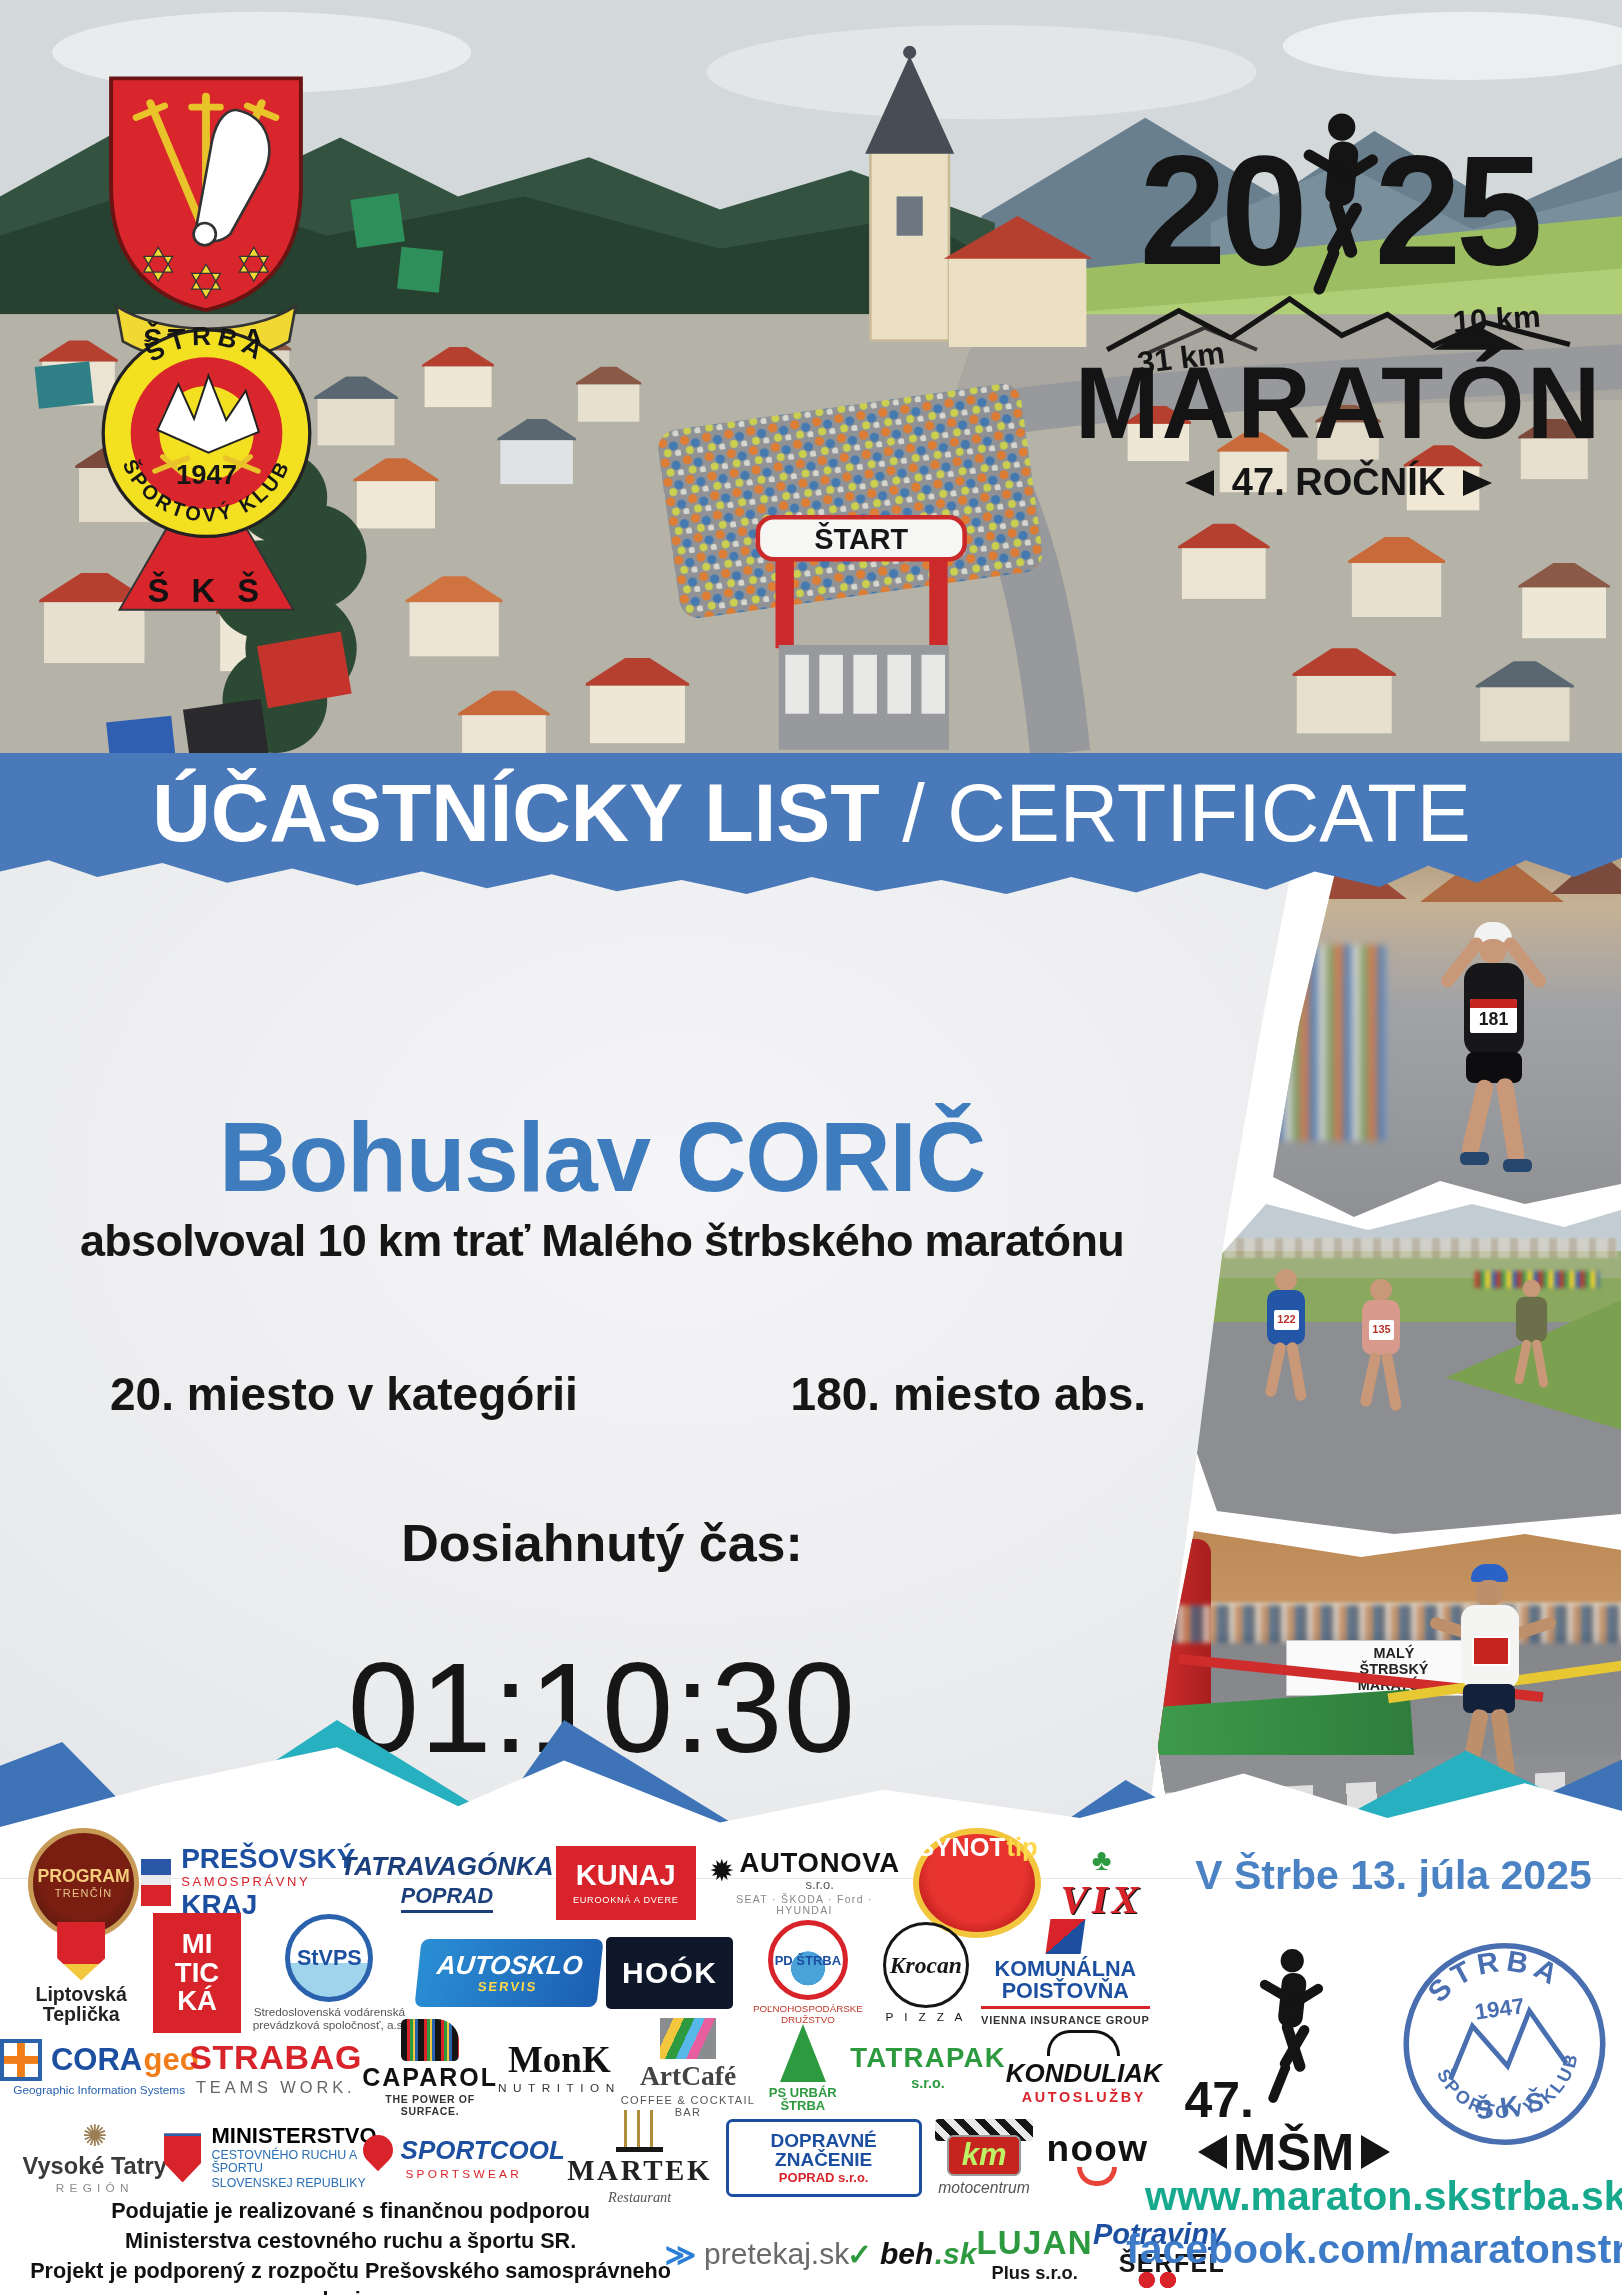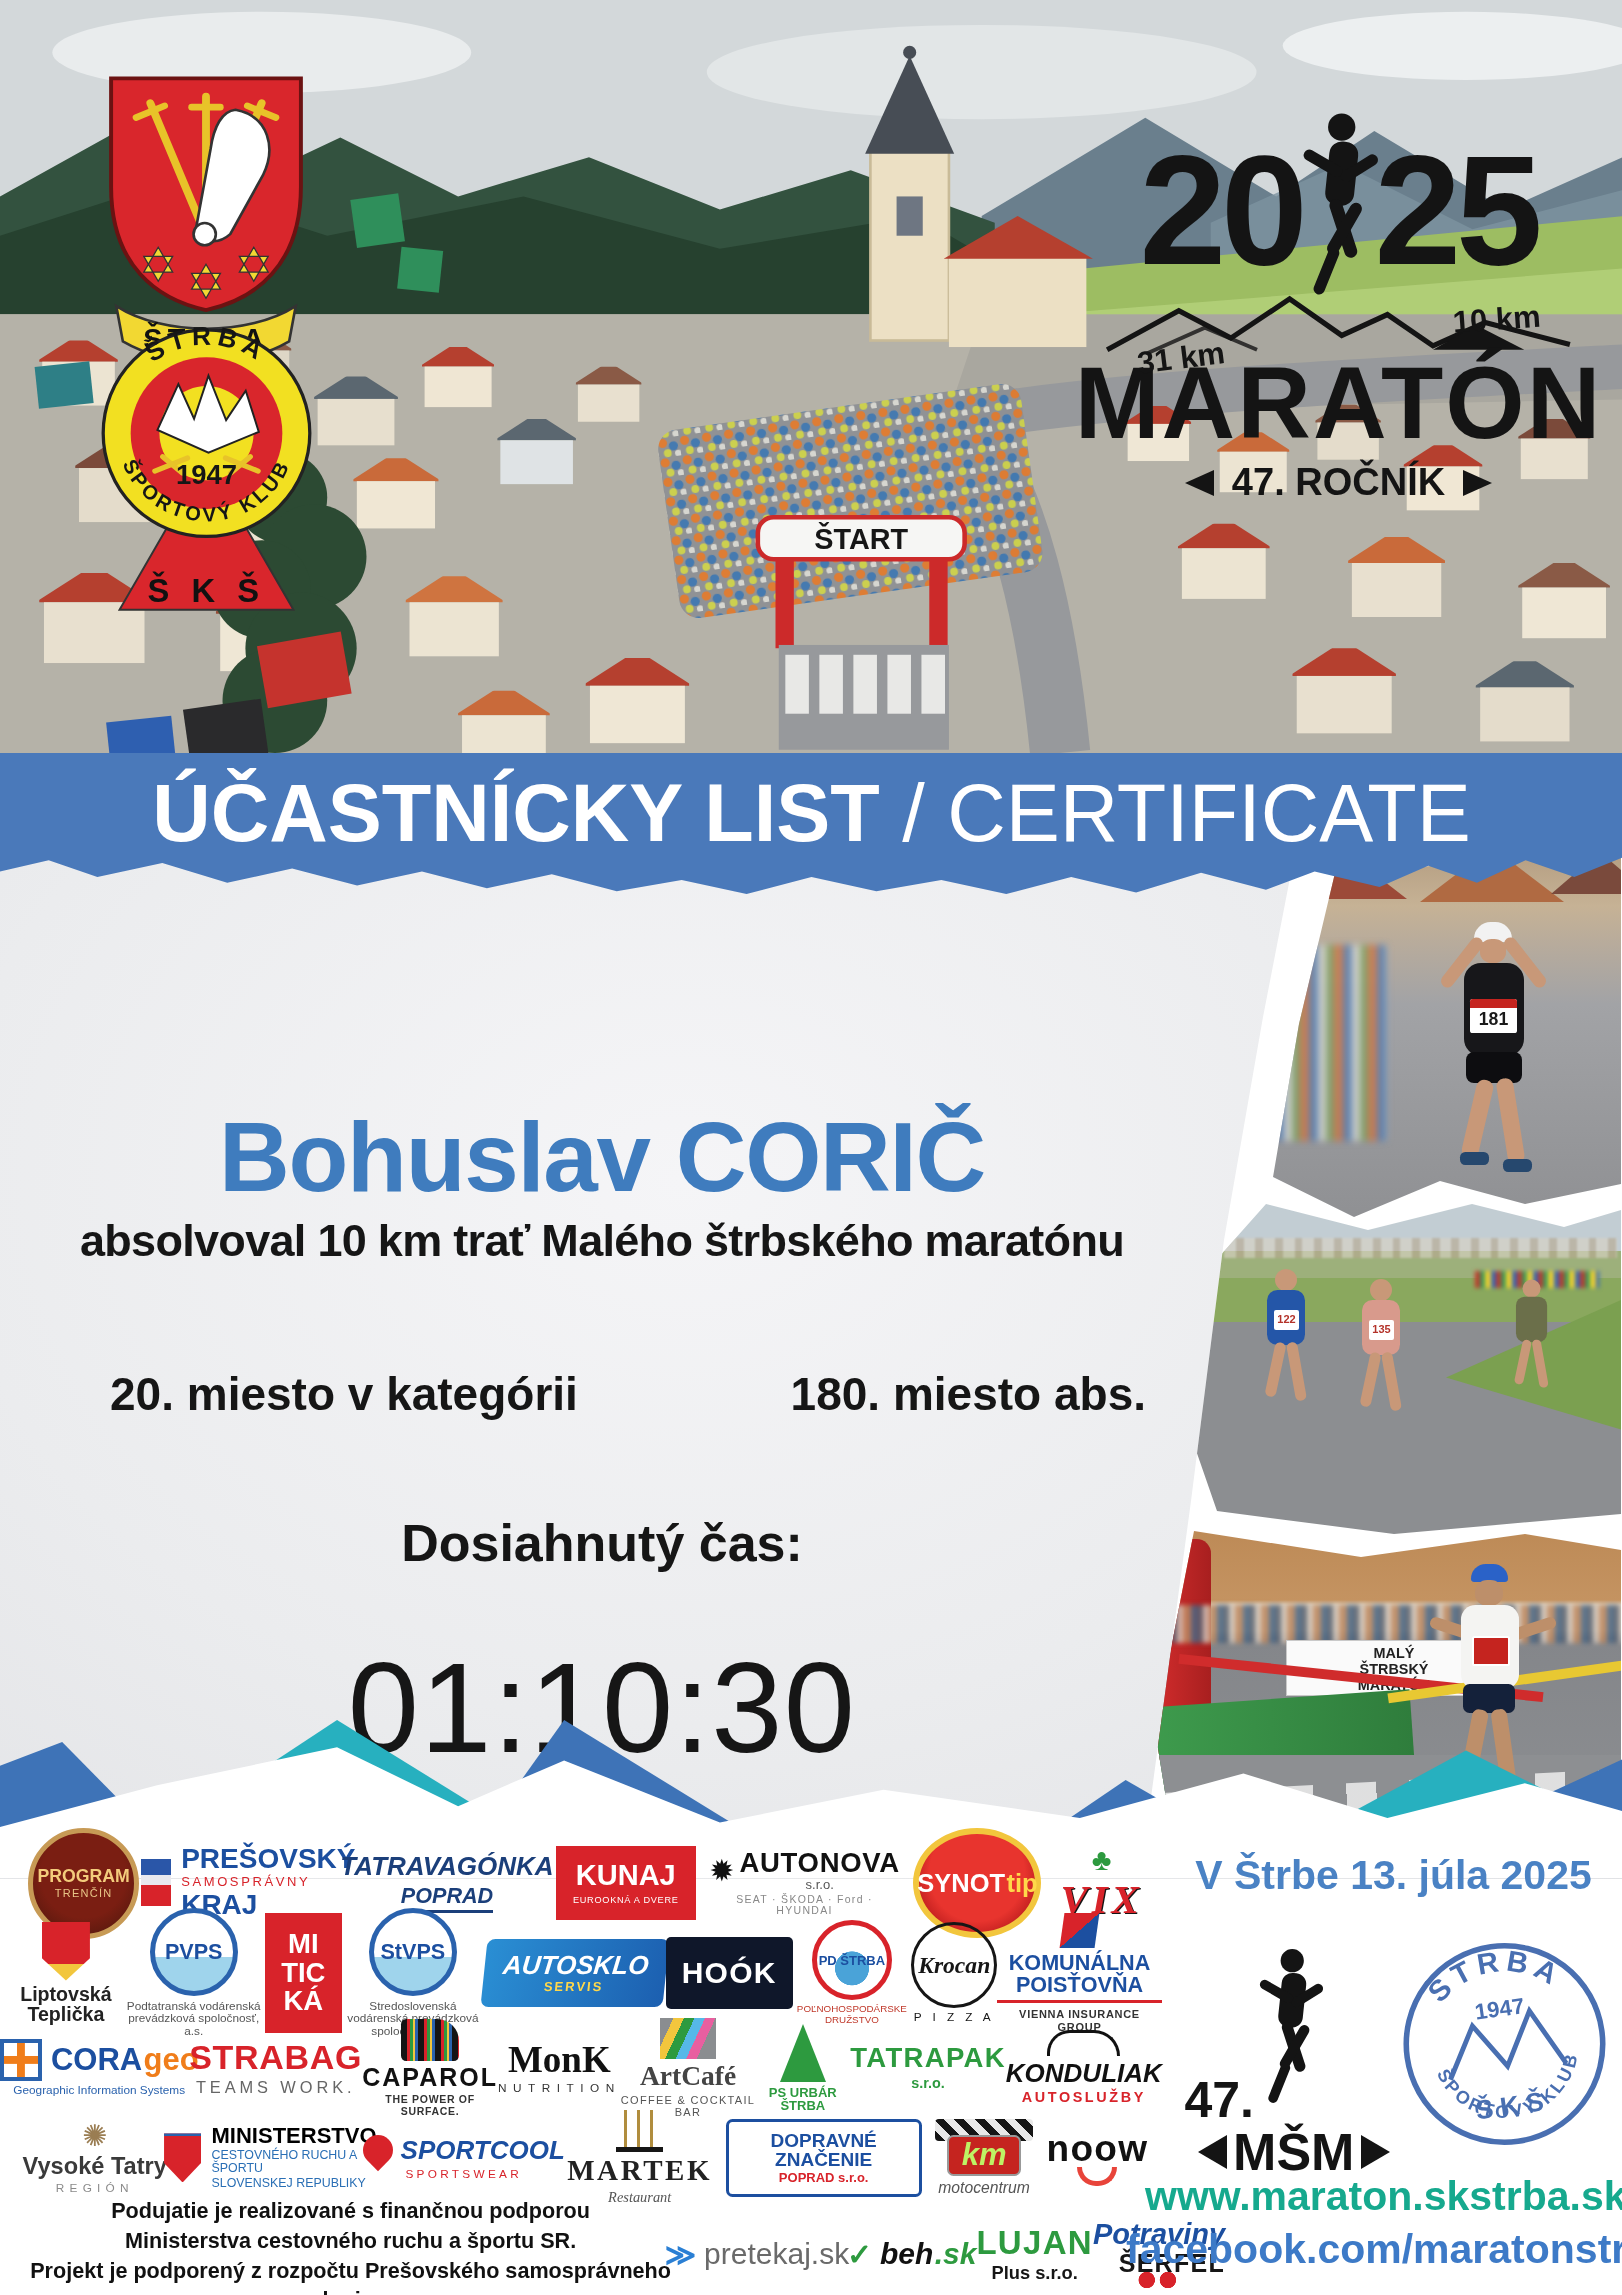--- a/index.html
+++ b/index.html
@@ -135,21 +135,21 @@
   .v-tv .sb{font-style:italic;font-weight:bold;font-size:21.6px;color:#1b3f7a;border-bottom:3.9px solid #1b3f7a;padding-bottom:2.6px;}
   .v-boxred{background:#d8232a;padding:15.7px 17px;}
   .v-boxred .nm{color:#fff;font-size:29px;}
   .v-boxred .sb{color:#fff;font-size:9.2px;letter-spacing:0.7px;}
   .v-auto{display:grid;grid-template-areas:"ic nm" "ic sb" "sb2 sb2";align-items:center;column-gap:5.2px;row-gap:1.3px;}
   .v-auto .ic{grid-area:ic;display:block;font-size:34px;color:#111;}
   .v-auto .nrow{grid-area:nm;}
   .v-auto .sb{grid-area:sb;font-size:13px;}
   .v-auto .sb2{grid-area:sb2;font-size:10.5px;color:#888;letter-spacing:1.3px;}
   .v-auto .nm{font-size:27.5px;letter-spacing:0.7px;}
-  .v-oval{background:radial-gradient(ellipse at 50% 40%,#e8342e 58%,#c01f1f 78%);border:6.5px solid #f2c63d;border-radius:50%;width:128px;height:110px;box-sizing:border-box;justify-content:center;}
+  .v-oval{background:radial-gradient(ellipse at 50% 40%,#e8342e 58%,#c01f1f 78%);border:6.5px solid #f2c63d;border-radius:50%;width:128px;height:110px;box-sizing:border-box;justify-content:flex-start;}
   .v-oval .nm{color:#fff;font-size:25.5px;}
   .v-oval .nm2{color:#ffd84a;font-size:25.5px;}
   .v-vix .ic{color:#2d9a3f;font-size:34px;}
   .v-vix .nm{font-family:"Liberation Serif",serif;font-size:41px;font-style:italic;letter-spacing:3.9px;text-shadow:1.3px 1.3px 0 #151515;}
   .v-shield .ic{display:block;width:48px;height:59px;background:linear-gradient(180deg,#d8232a 72%,#f2c63d 72%);clip-path:polygon(0 0,100% 0,100% 62%,50% 100%,0 62%);}
   .v-shield .nm{font-size:19.6px;font-weight:bold;max-width:131px;}
   .v-bluecircle .nrow{width:88px;height:88px;border-radius:50%;border:5.2px solid #2a62ad;background:linear-gradient(180deg,#fff 56%,#9fd4ec 56%);align-items:center;box-sizing:border-box;}
   .v-bluecircle .nm{color:#1c4fa0;font-size:21.6px;width:100%;}
   .v-bluecircle .sb{font-size:11.8px;max-width:164px;}
   .v-redtall{background:#d8232a;width:80px;padding:17px 3.9px;}
@@ -589,28 +589,20 @@
     <div class="sprow row2">
 
         <div class="sp v-shield" style="--c: #222222;">
           <span class="ic"></span>
           <span class="nrow">
             <span class="nm">Liptovská Teplička</span>
           </span>
 
         </div>
 
-        <div class="sp v-bluecircle" style="--c: #1c4fa0;">
-
-          <span class="nrow">
-            <span class="nm">PVPS</span>
-          </span>
-          <span class="sb">Podtatranská vodárenská prevádzková spoločnosť, a.s.</span>
-
-        </div>
 
         <div class="sp v-redtall" style="--c: #ffffff;">
 
           <span class="nrow">
             <span class="nm">MITICKÁ</span>
           </span>
 
         </div>
 
         <div class="sp v-bluecircle" style="--c: #1c4fa0;">

